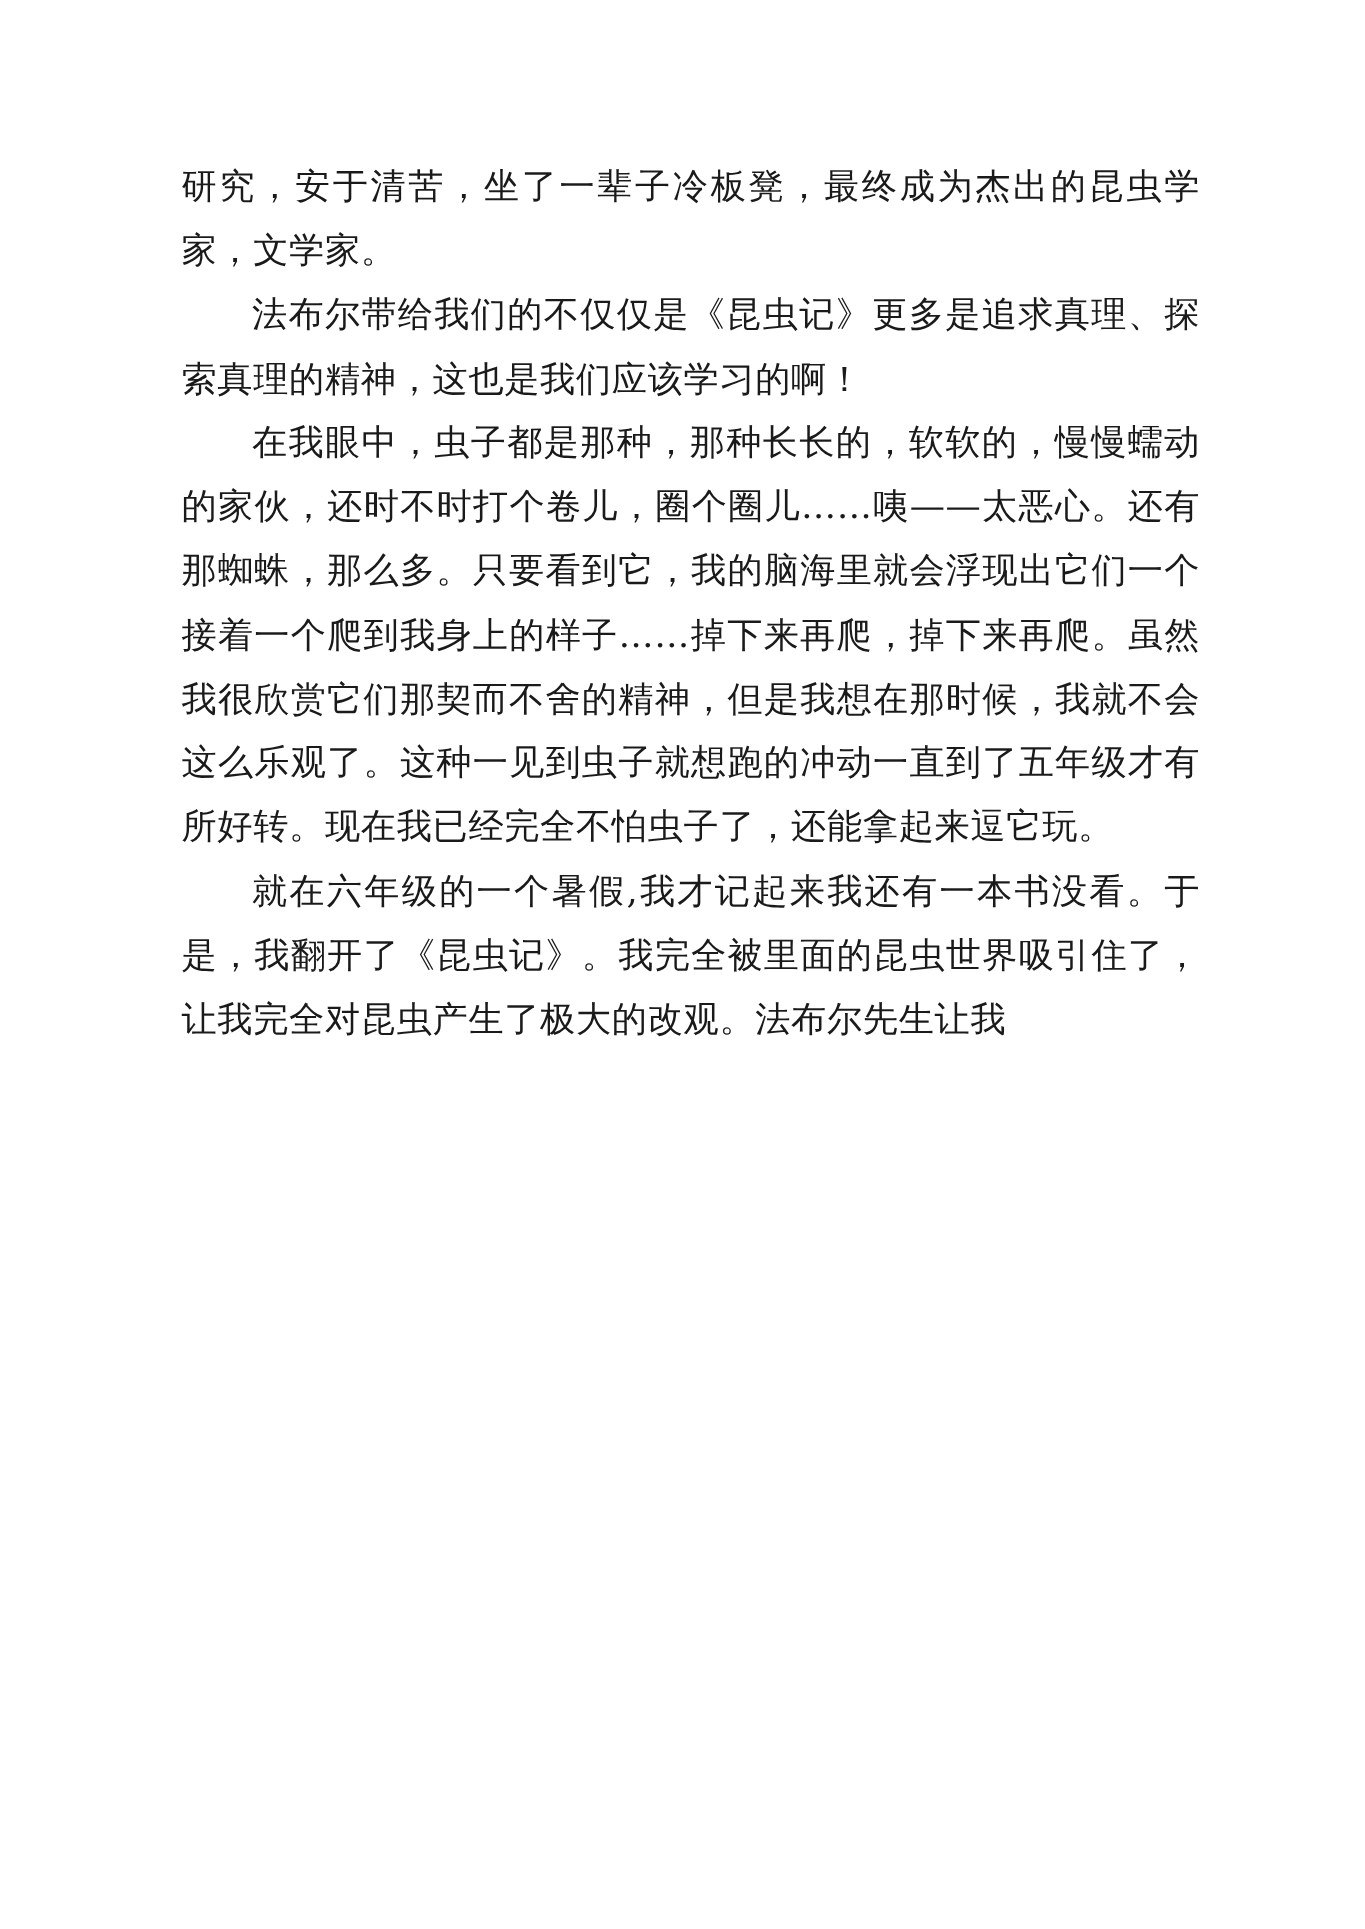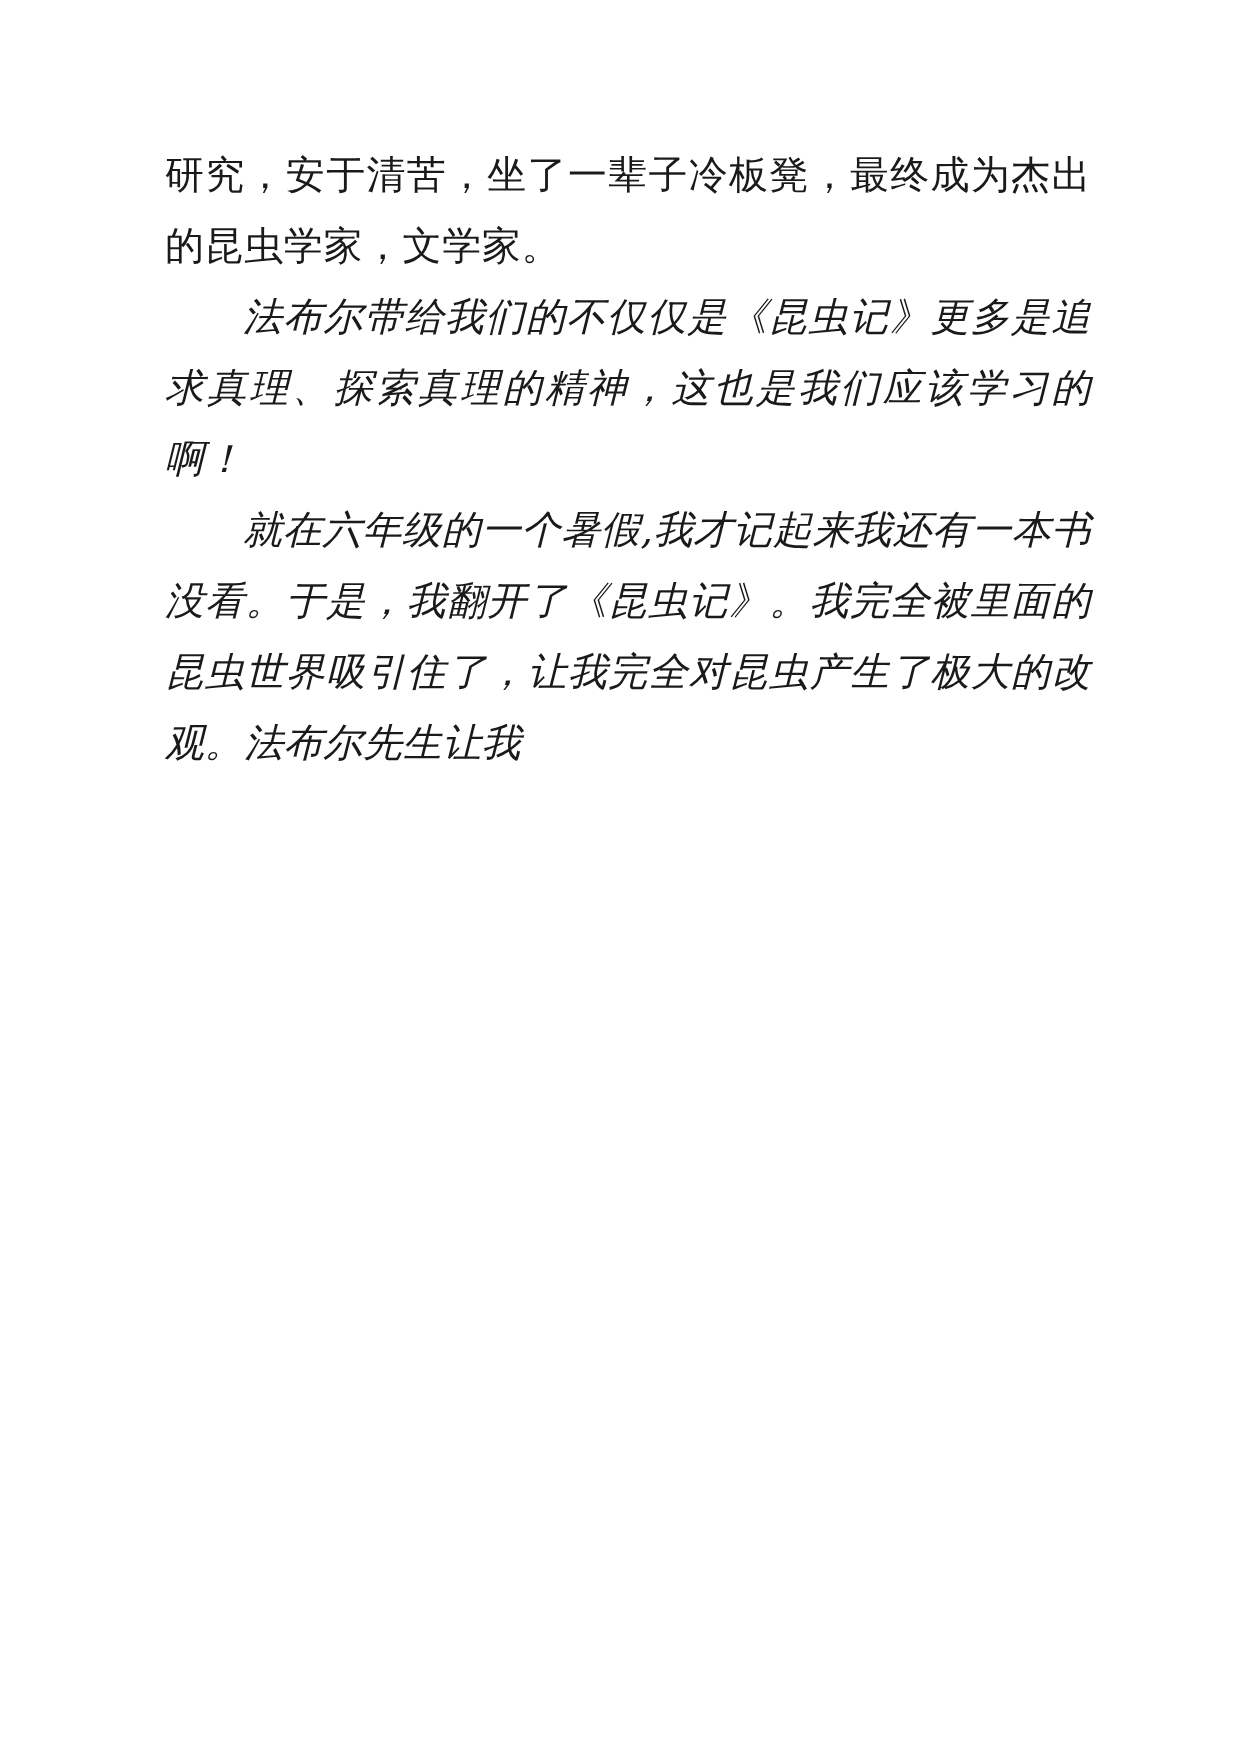--- a/index.html
+++ b/index.html
@@ -15,40 +15,40 @@
   }
   .page {
     position: relative;
     width: 1241px;
     height: 1754px;
     box-sizing: border-box;
     padding: 140px 150px 90px 165px;
     background: #ffffff;
   }
   .doc-body {
-    font-size: 39px;
+    font-size: 32px;
     line-height: 1.82;
     letter-spacing: 0.6px;
     text-align: justify;
     text-justify: inter-ideograph;
   }
   p {
     margin: 0;
     padding: 0;
   }
   p.indent {
     text-indent: 2em;
-    font-style: italic;
   }
   p.noindent {
     text-indent: 0;
   }
 </style>
 </head>
 <body>
 
 <div class="page">
   <div class="doc-body">
     <p class="noindent">研究，安于清苦，坐了一辈子冷板凳，最终成为杰出的昆虫学家，文学家。</p>
     <p class="indent">法布尔带给我们的不仅仅是《昆虫记》更多是追求真理、探索真理的精神，这也是我们应该学习的啊！</p>
+    <p class="indent">在我眼中，虫子都是那种，那种长长的，软软的，慢慢蠕动的家伙，还时不时打个卷儿，圈个圈儿……咦——太恶心。还有那蜘蛛，那么多。只要看到它，我的脑海里就会浮现出它们一个接着一个爬到我身上的样子……掉下来再爬，掉下来再爬。虽然我很欣赏它们那契而不舍的精神，但是我想在那时候，我就不会这么乐观了。这种一见到虫子就想跑的冲动一直到了五年级才有所好转。现在我已经完全不怕虫子了，还能拿起来逗它玩。</p>
     <p class="indent">就在六年级的一个暑假,我才记起来我还有一本书没看。于是，我翻开了《昆虫记》。我完全被里面的昆虫世界吸引住了，让我完全对昆虫产生了极大的改观。法布尔先生让我</p>
   </div>
 </div>
 
 </body></html>

